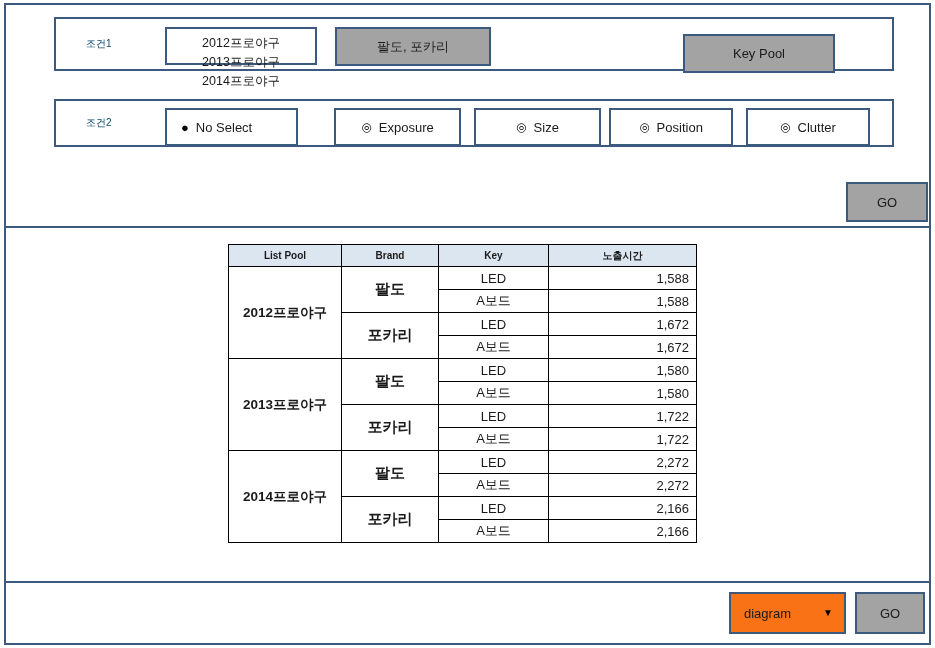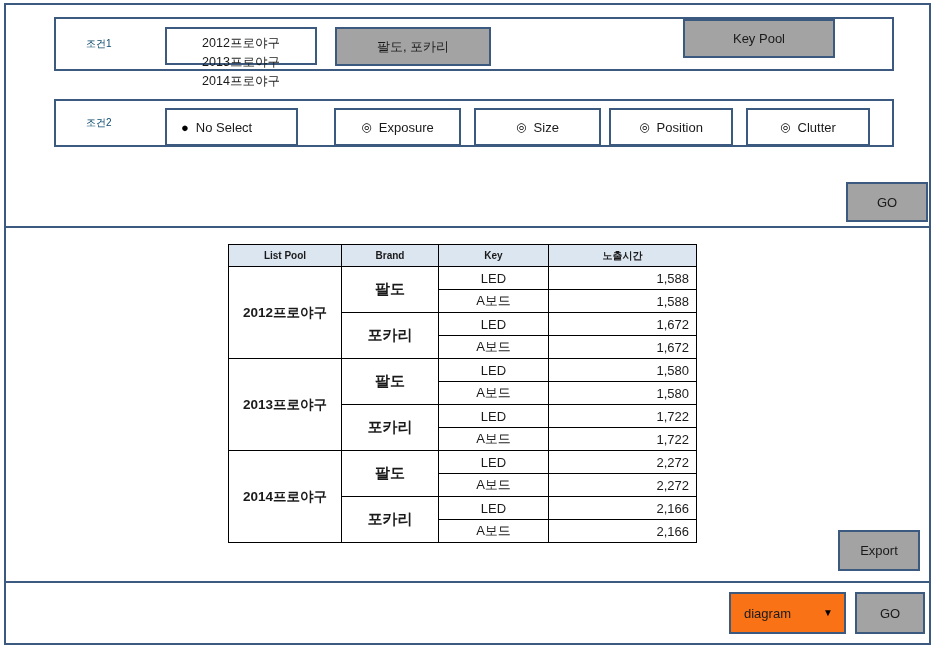--- a/index.html
+++ b/index.html
@@ -103,21 +103,21 @@
     color: #1a1a1a;
     padding-top: 7px;
     box-sizing: border-box;
     pointer-events: none;
   }
   .pool-overflow div { white-space: nowrap; }
 
   
   #btn-brand { left: 279px; top: 8px;  width: 156px; height: 39px; }
   #btn-key   { left: 453px; top: 8px;  width: 156px; height: 39px; }
-  #btn-pool  { left: 627px; top: 0;  width: 152px; height: 39px; }
+  #btn-pool  { left: 627px; top: 15px;  width: 152px; height: 39px; }
 
   
   .radio-btn {
     position: absolute;
     box-sizing: border-box;
     border: 2px solid #3c5a80;
     background: #ffffff;
     display: flex;
     align-items: center;
     font-size: 13px;
@@ -356,21 +356,20 @@
           <td class="cell-key">LED</td>
           <td class="cell-time">2,166</td>
         </tr>
         <tr>
           <td class="cell-key">A보드</td>
           <td class="cell-time">2,166</td>
         </tr>
       </tbody>
   </table>
 
-  <div id="btn-export" class="btn">Export</div>
 
   <div class="select-box">
     <span class="select-value">diagram</span>
     <span class="select-arrow">▼</span>
   </div>
   <div id="btn-go-bottom" class="btn">GO</div>
 
 </div>
 
 </body></html>

